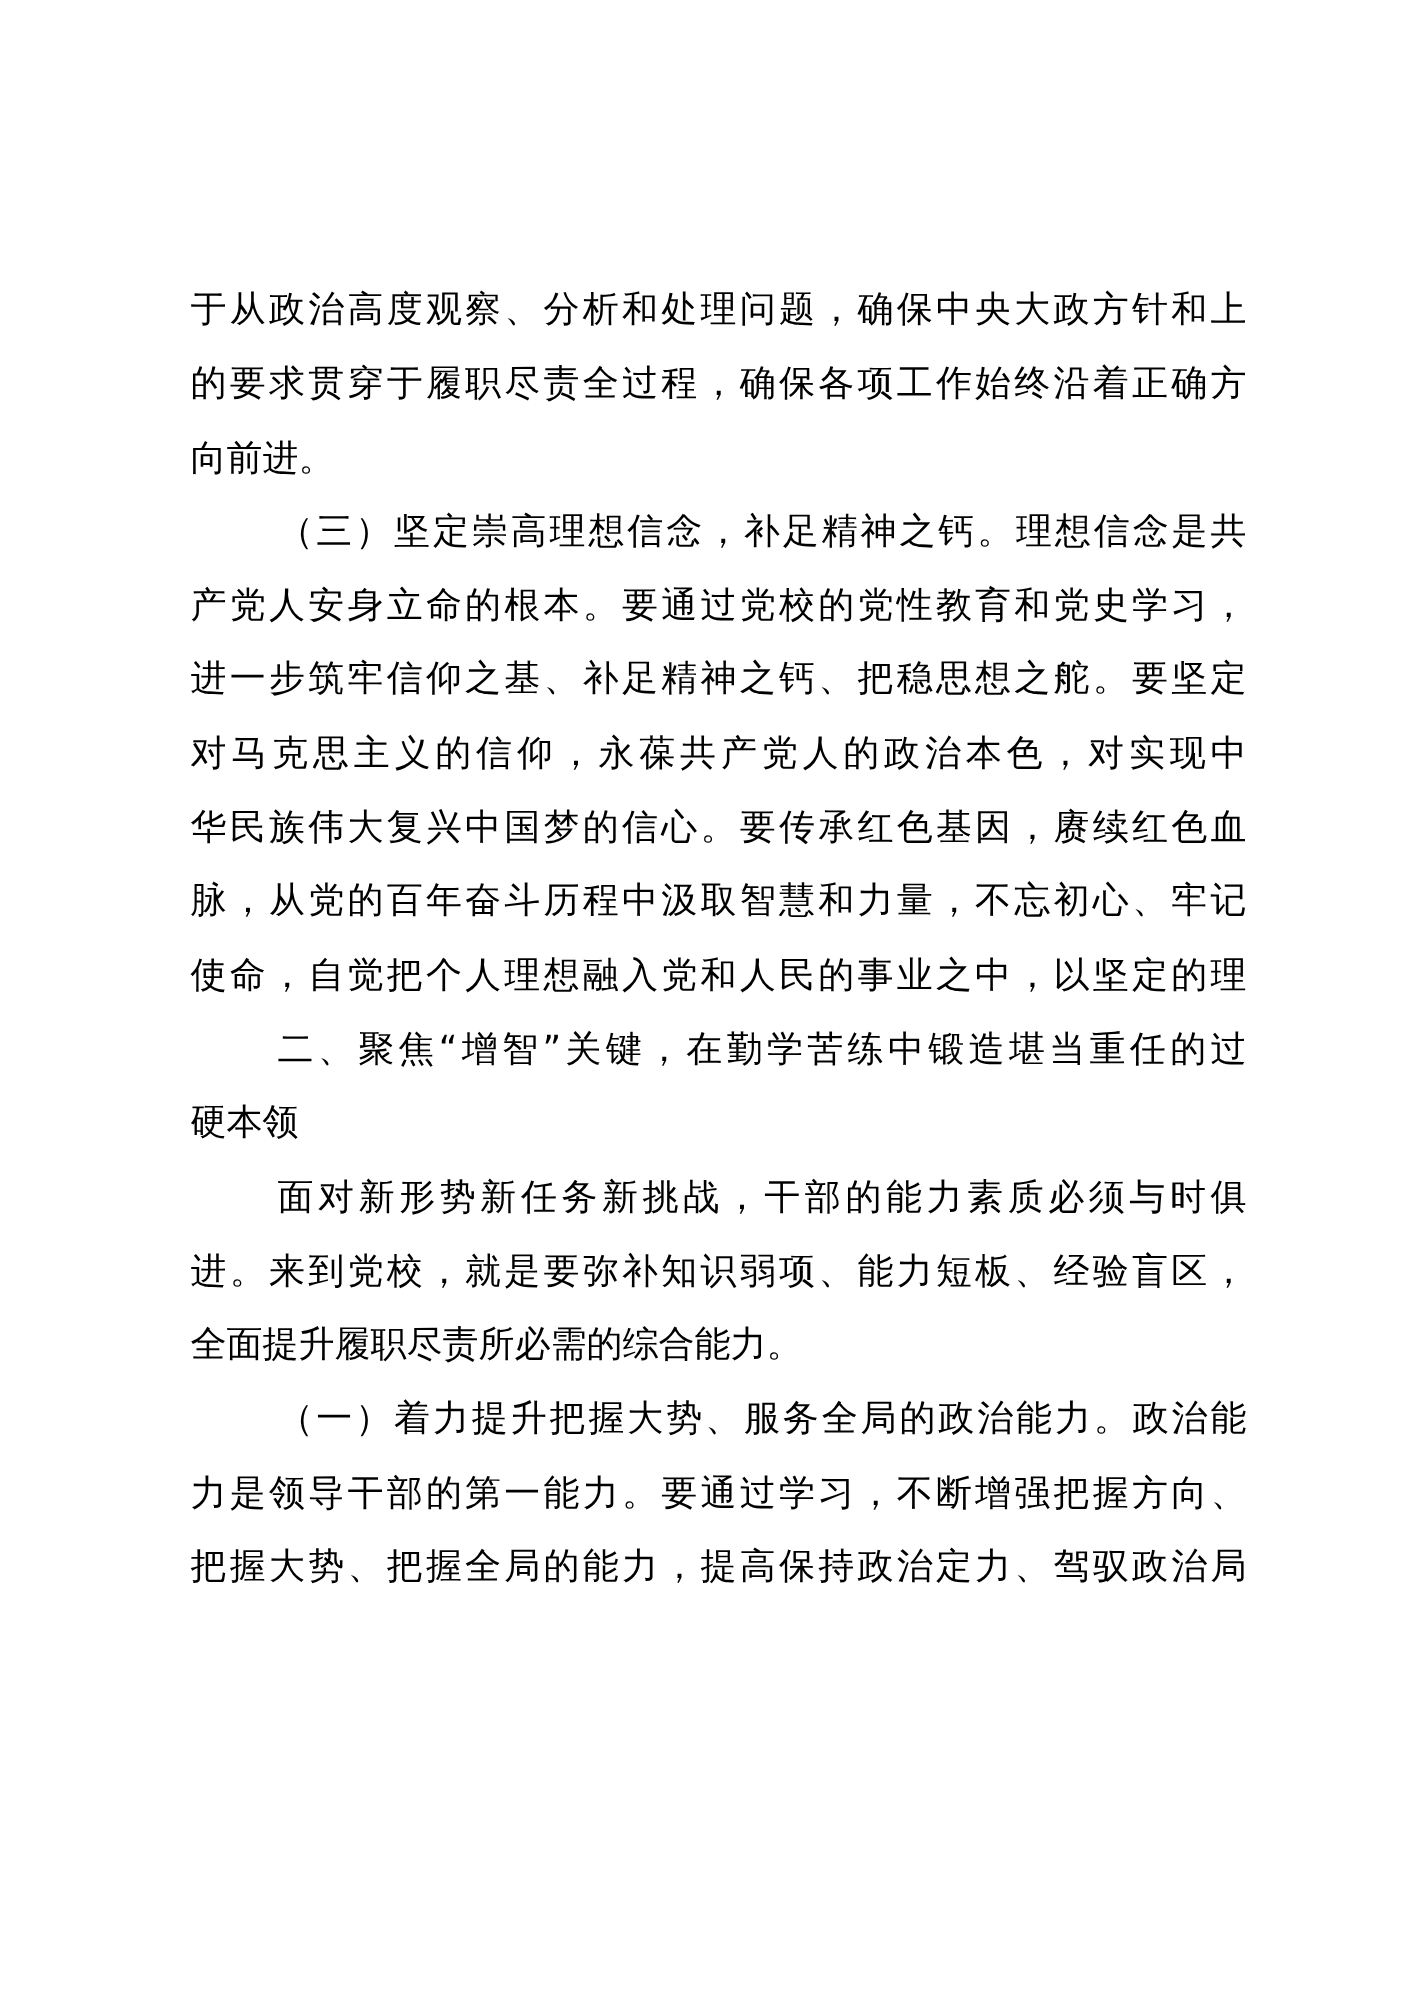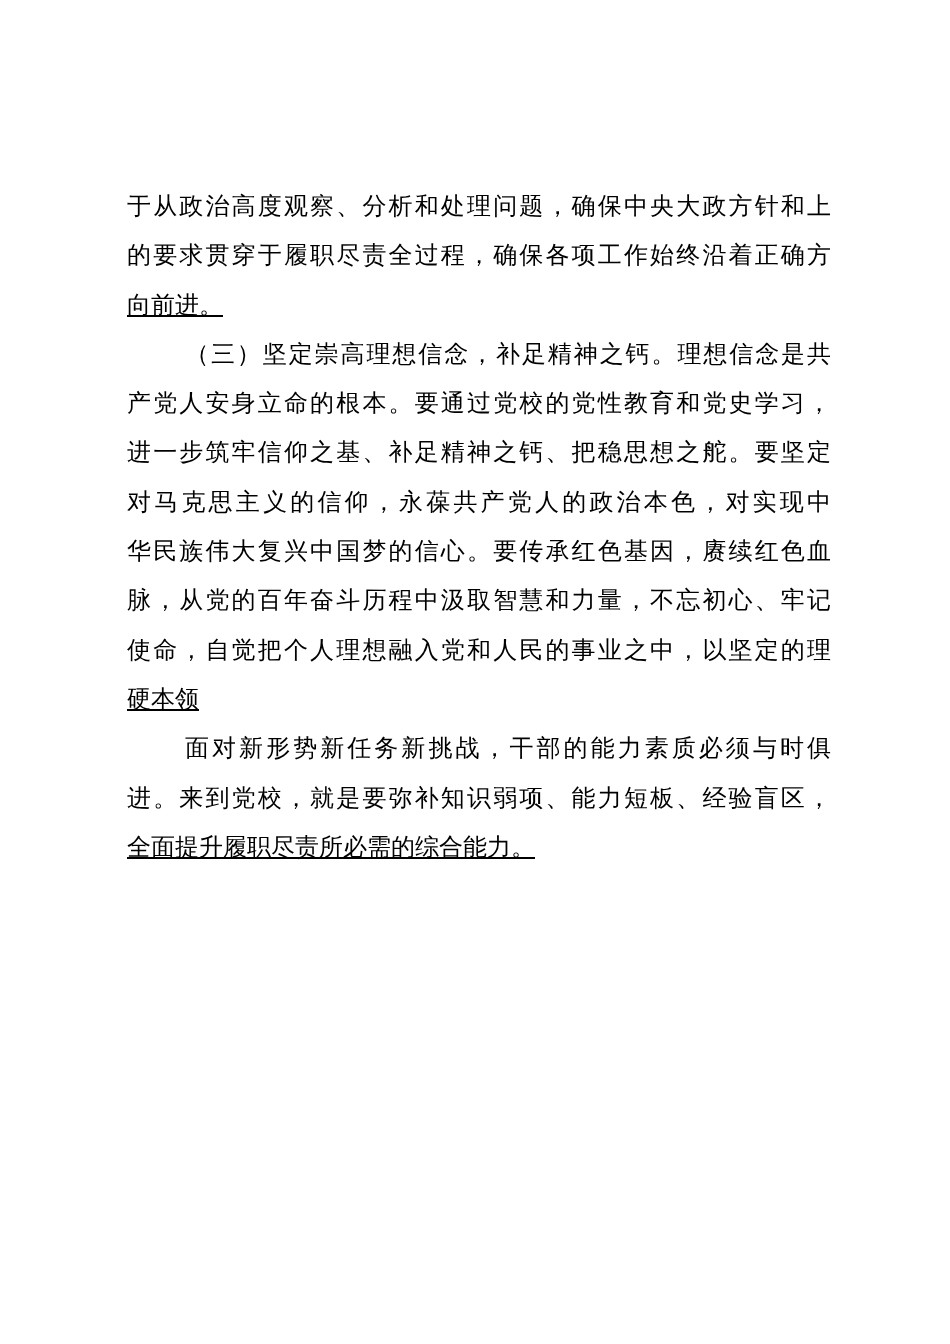--- a/index.html
+++ b/index.html
@@ -31,21 +31,20 @@
       line-height: 49.3px;
       font-size: 24px;
       white-space: nowrap;
       text-align: justify;
       text-align-last: justify;
       letter-spacing: 0;
       overflow: visible;
     }
     .line.last {
       text-align-last: left;
-      text-decoration: underline;
     }
     .line.indent {
       padding-left: 58px;
     }
     .line.heading {
       font-weight: normal;
     }
   </style>
 </head>
 <body>
@@ -62,23 +61,29 @@
     <span class="line indent">（三）坚定崇高理想信念，补足精神之钙。理想信念是共</span>
     <span class="line">产党人安身立命的根本。要通过党校的党性教育和党史学习，</span>
     <span class="line">进一步筑牢信仰之基、补足精神之钙、把稳思想之舵。要坚定</span>
     <span class="line">对马克思主义的信仰，永葆共产党人的政治本色，对实现中</span>
     <span class="line">华民族伟大复兴中国梦的信心。要传承红色基因，赓续红色血</span>
     <span class="line">脉，从党的百年奋斗历程中汲取智慧和力量，不忘初心、牢记</span>
     <span class="line">使命，自觉把个人理想融入党和人民的事业之中，以坚定的理</span>
   </div>
 
   <div class="para">
+    <span class="line indent heading">二、聚焦“增智”关键，在勤学苦练中锻造堪当重任的过</span>
     <span class="line last heading">硬本领</span>
   </div>
 
   <div class="para">
     <span class="line indent">面对新形势新任务新挑战，干部的能力素质必须与时俱</span>
     <span class="line">进。来到党校，就是要弥补知识弱项、能力短板、经验盲区，</span>
     <span class="line last">全面提升履职尽责所必需的综合能力。</span>
   </div>
 
+  <div class="para">
+    <span class="line indent">（一）着力提升把握大势、服务全局的政治能力。政治能</span>
+    <span class="line">力是领导干部的第一能力。要通过学习，不断增强把握方向、</span>
+    <span class="line">把握大势、把握全局的能力，提高保持政治定力、驾驭政治局</span>
+  </div>
 
 </div>
 
 </body></html>

